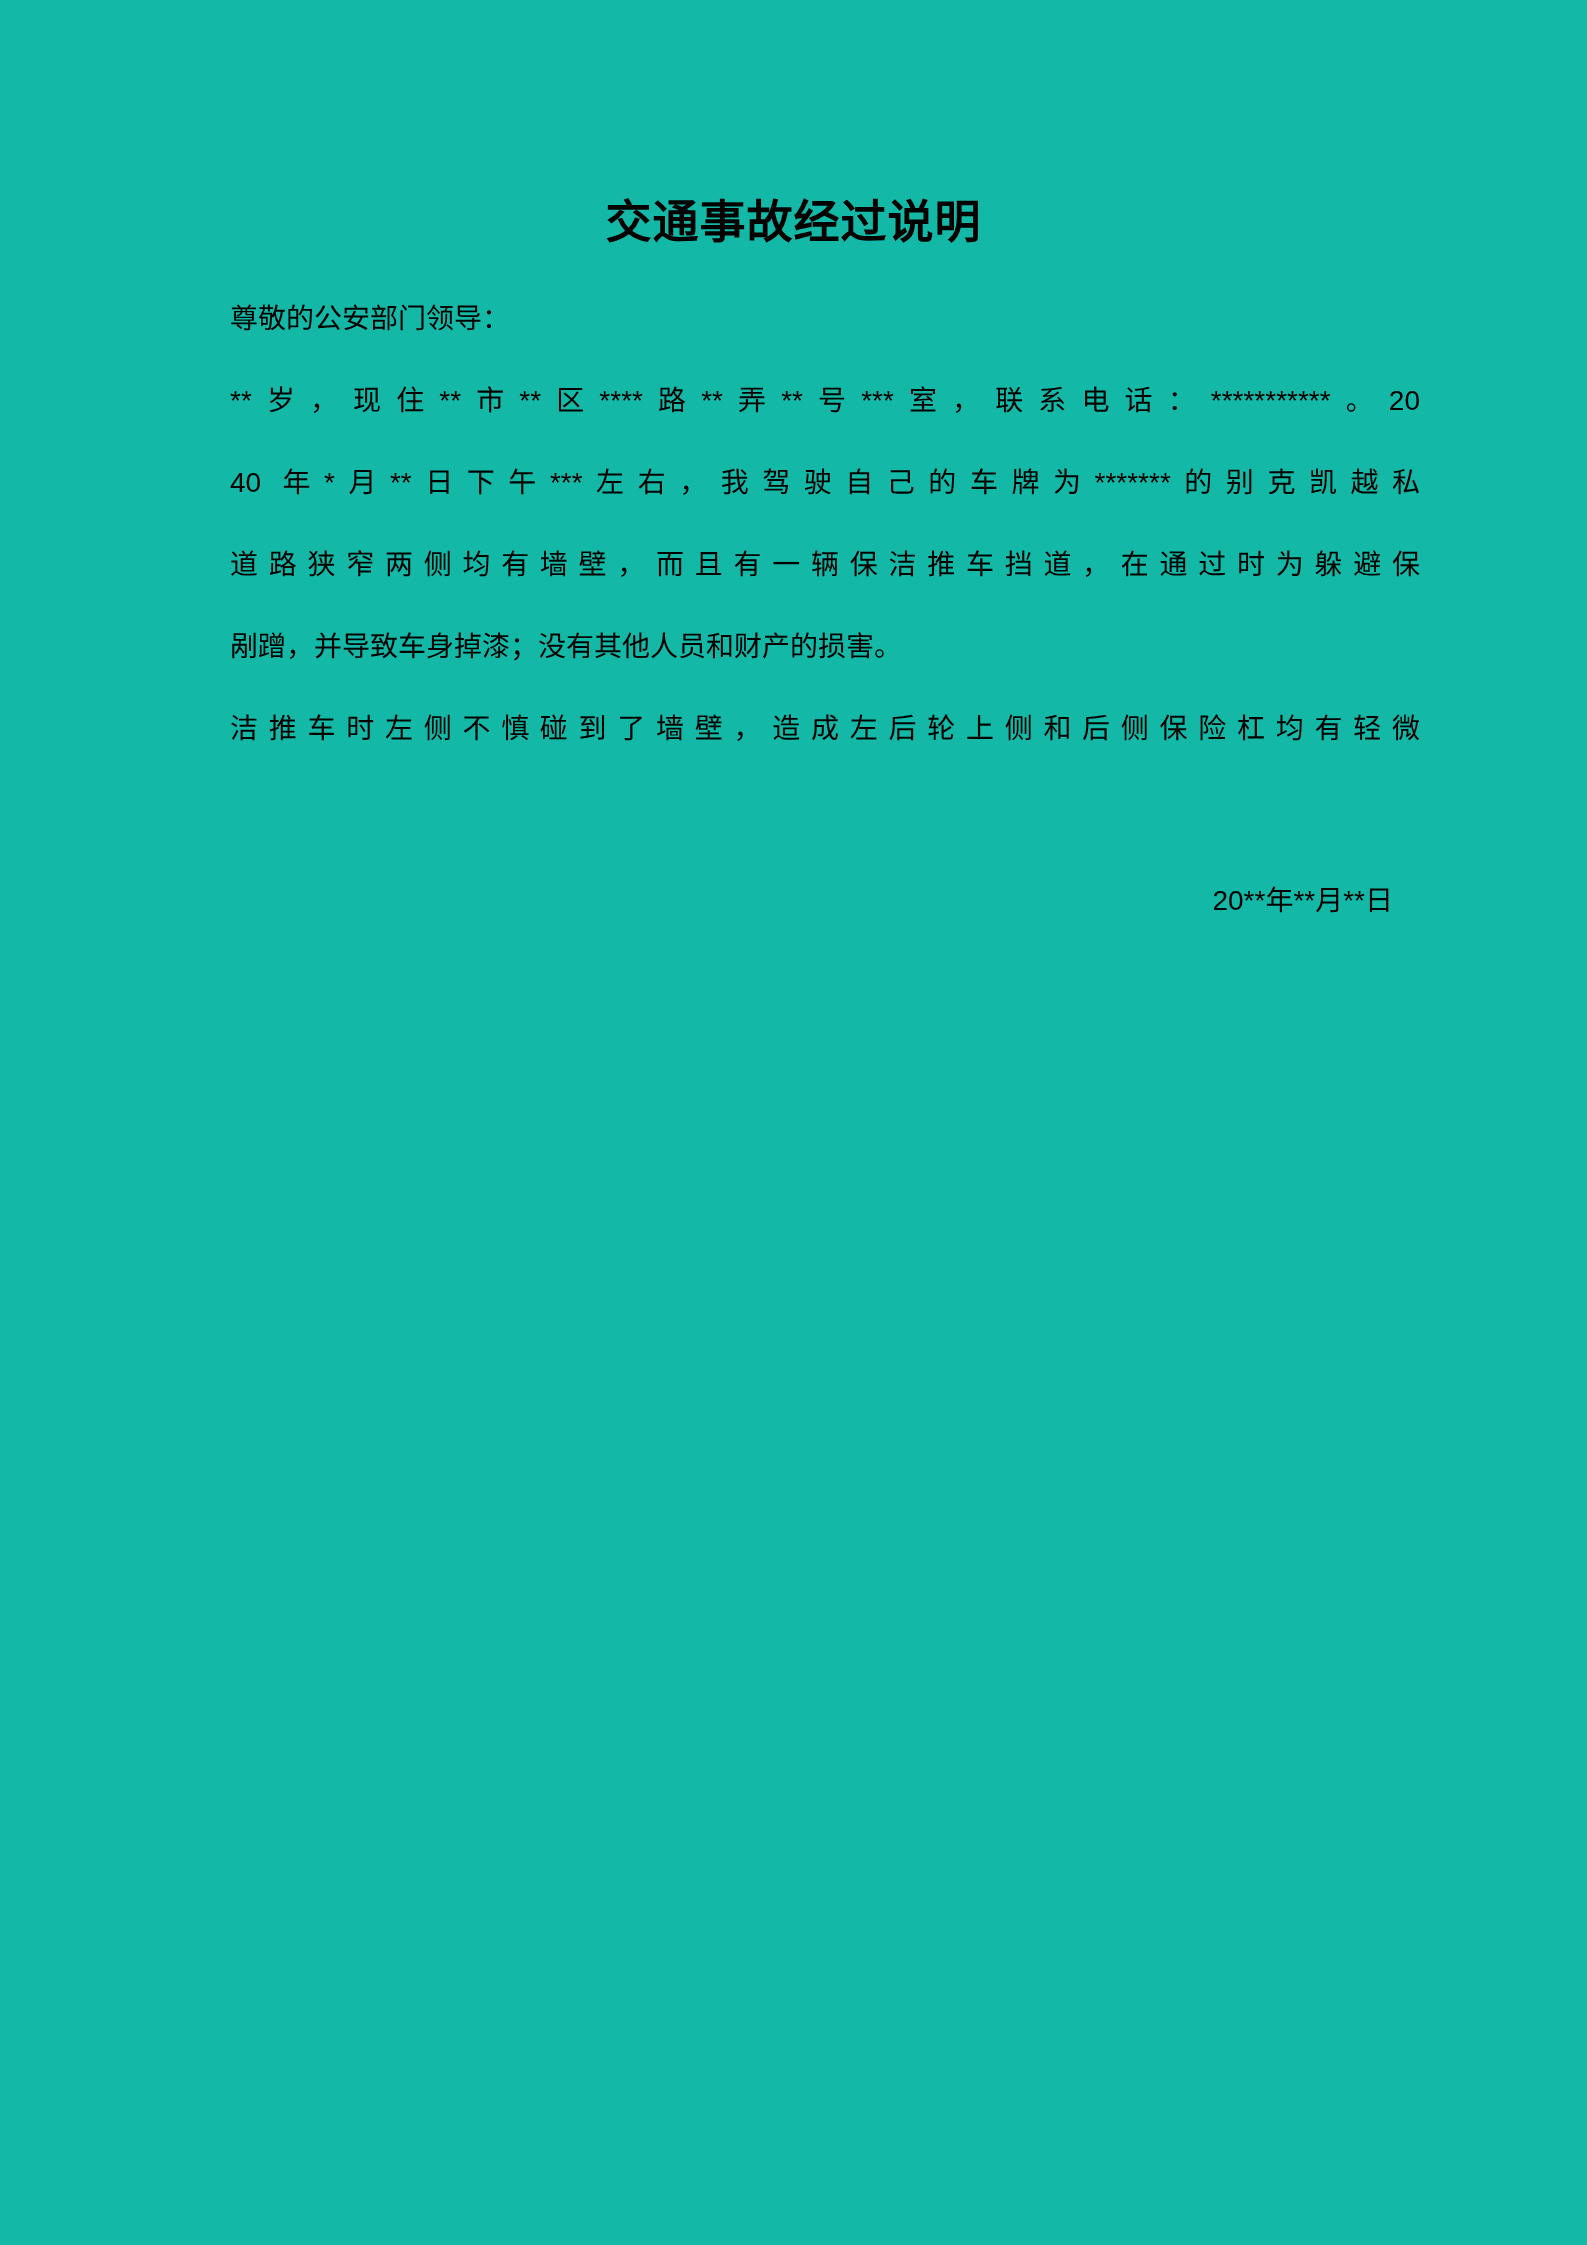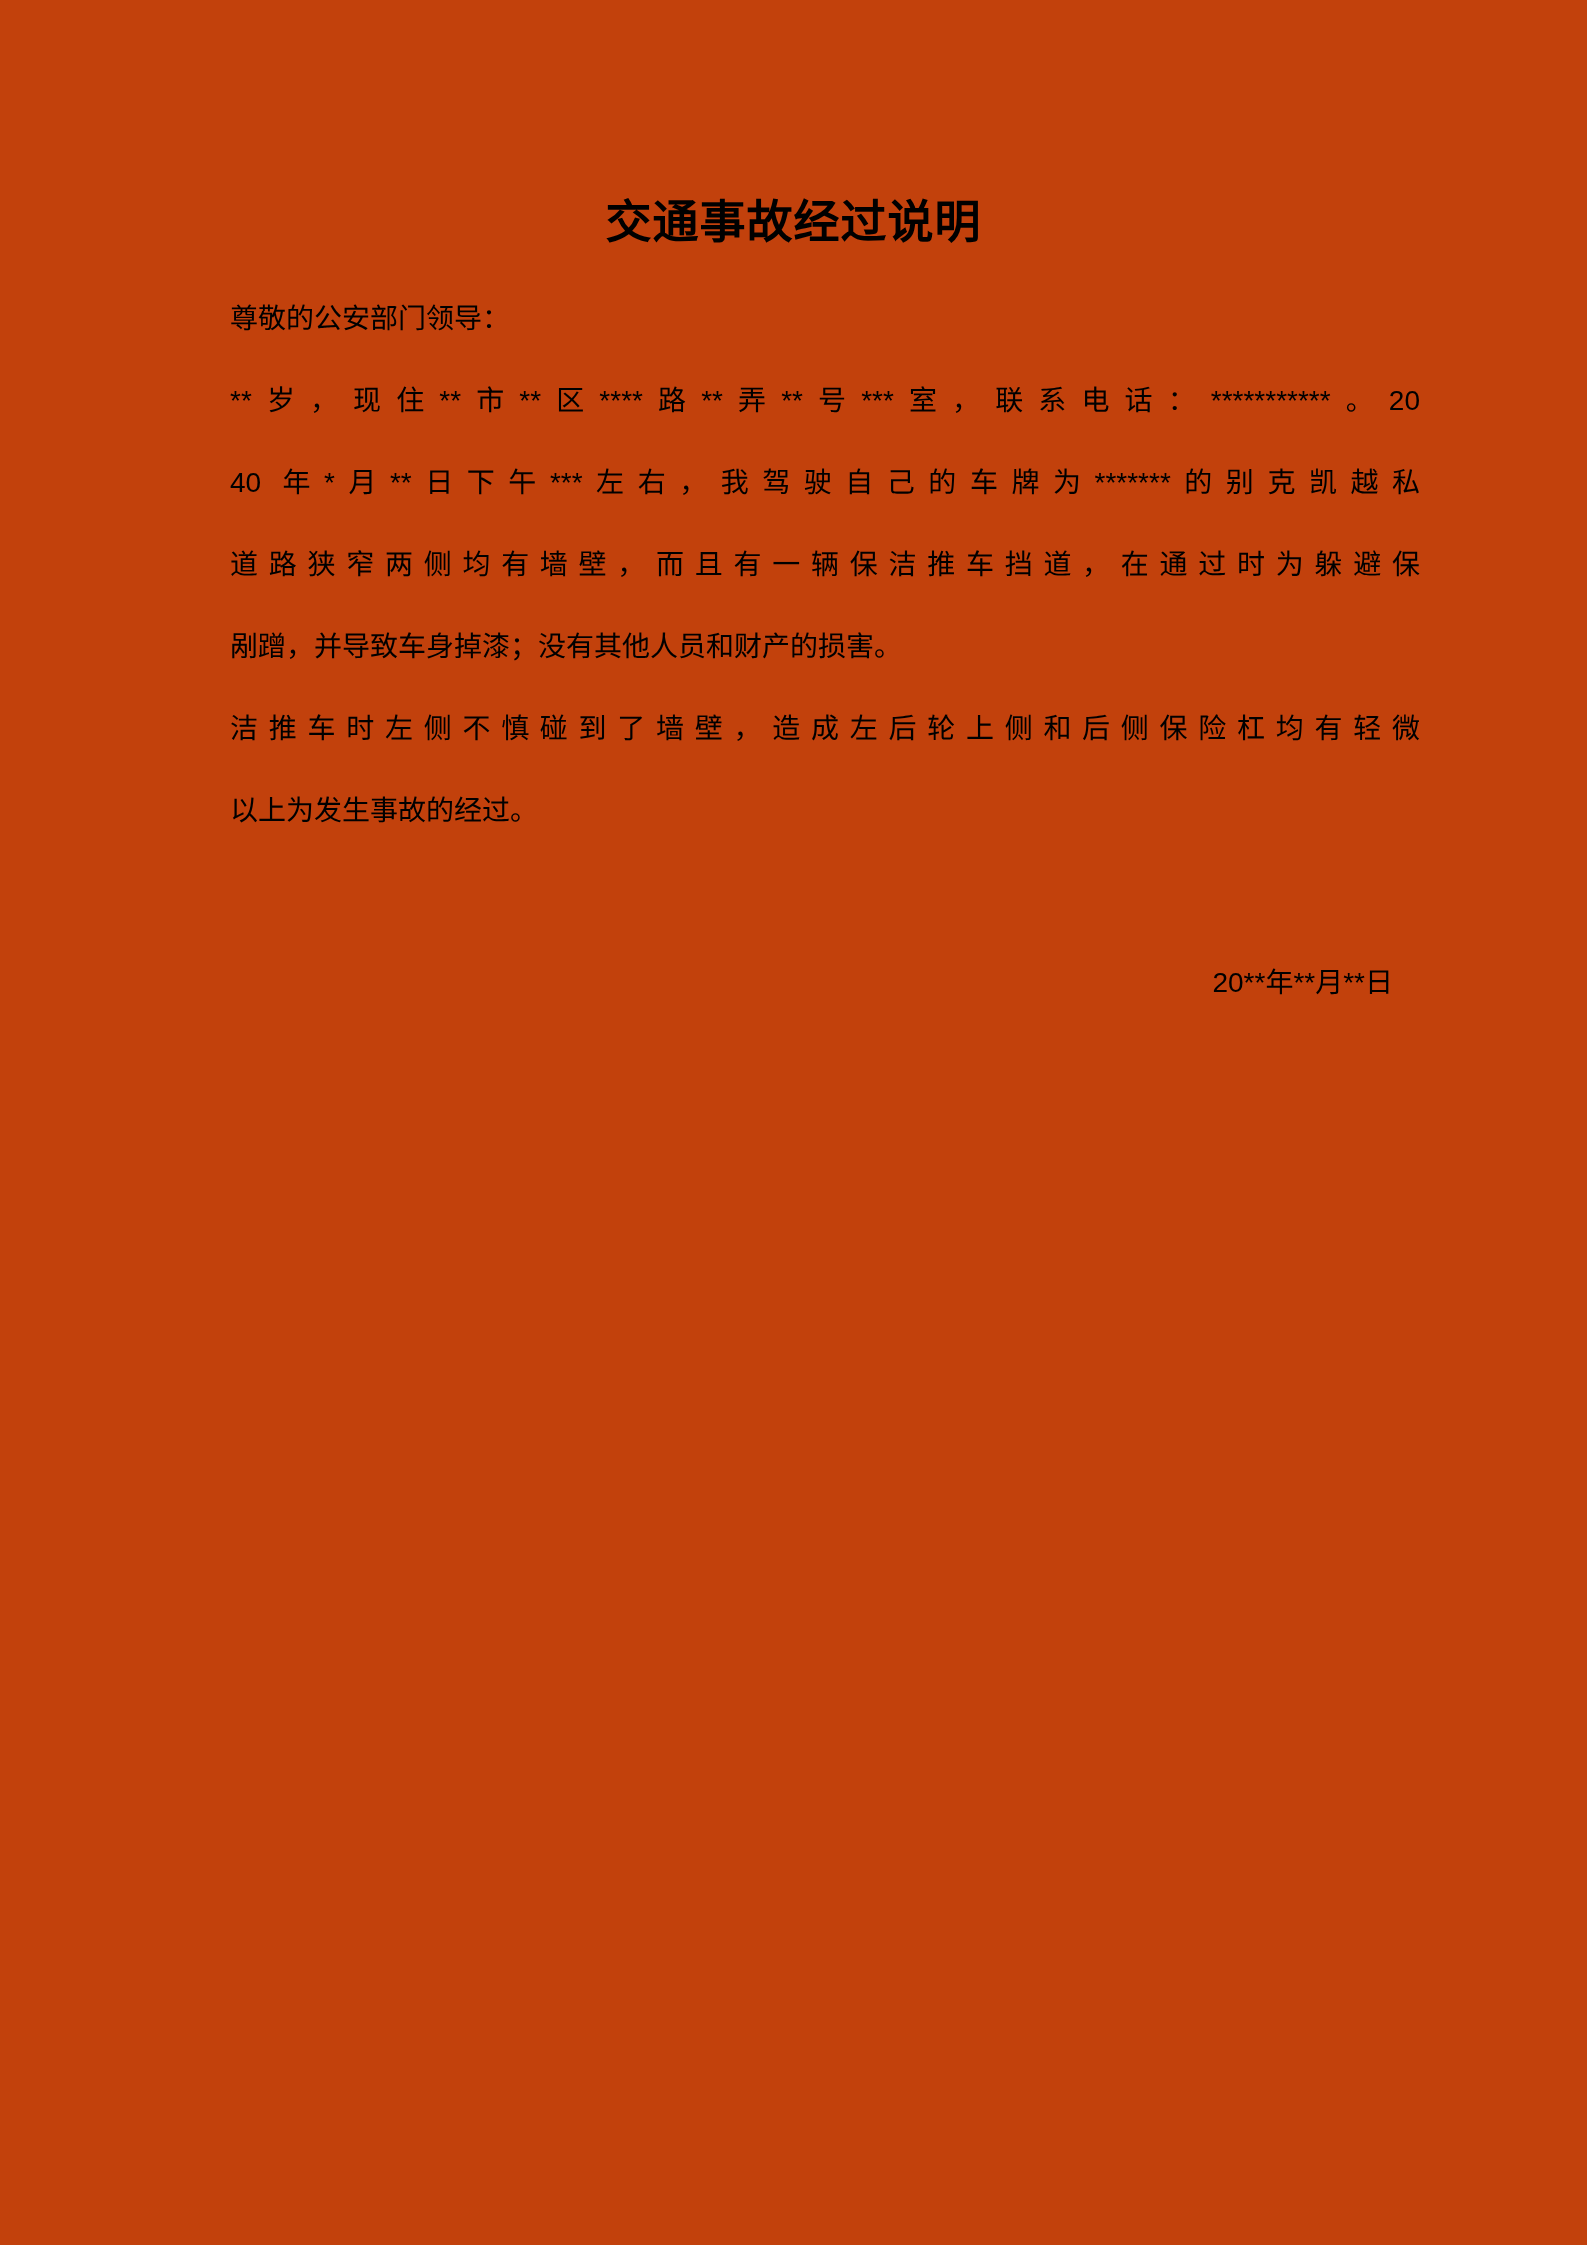--- a/index.html
+++ b/index.html
@@ -4,21 +4,21 @@
 <style>
   html, body {
     margin: 0;
     padding: 0;
     background: #ffffff;
   }
   .page {
     position: relative;
     width: 1587px;
     height: 2245px;
-    background: #c2410c;
+    background: #14b8a6;
     color: #000000;
     font-family: "Liberation Sans", sans-serif;
     overflow: hidden;
   }
   .doc-title {
     margin: 190px 0 0 0;
     text-align: center;
     font-size: 46px;
     line-height: 64px;
     font-weight: 600;
@@ -62,18 +62,17 @@
 
     <div class="line j">40 年*月**日下午***左右，我驾驶自己的车牌为*******的别克凯越私</div>
 
 
     <div class="line j">道路狭窄两侧均有墙壁，而且有一辆保洁推车挡道，在通过时为躲避保</div>
 
     <div class="line">剐蹭，并导致车身掉漆；没有其他人员和财产的损害。</div>
 
     <div class="line j">洁推车时左侧不慎碰到了墙壁，造成左后轮上侧和后侧保险杠均有轻微</div>
 
-    <div class="line">以上为发生事故的经过。</div>
 
     <div class="line date-line">20**年**月**日</div>
 
   </div>
 </div>
 
 </body></html>

